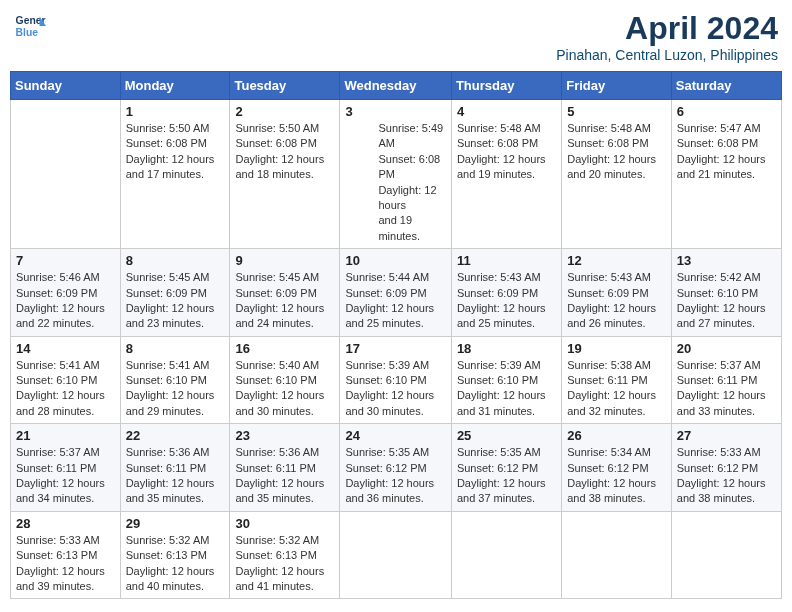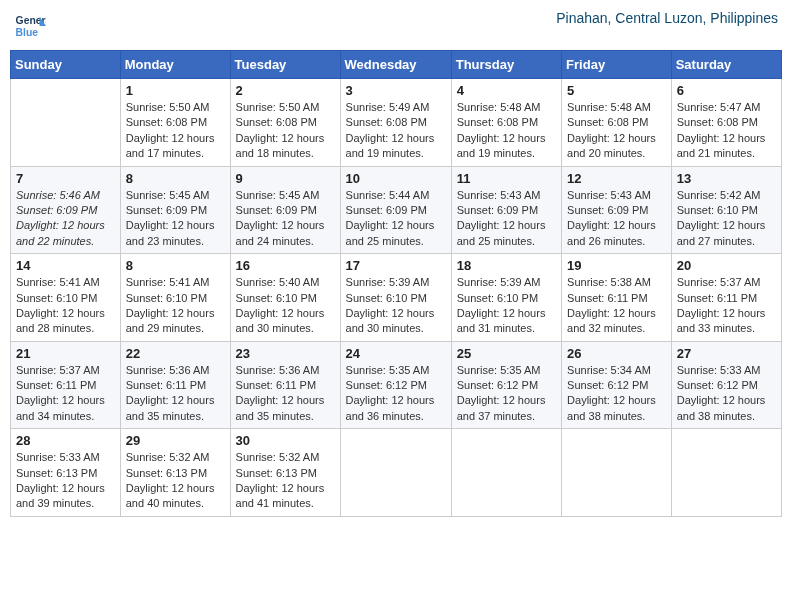--- a/index.html
+++ b/index.html
@@ -86,20 +86,21 @@
 
 <div class="header">
   <div class="logo">
     <svg class="logo-icon" viewBox="0 0 40 40">
       <text x="2" y="18" font-size="13" font-weight="bold" fill="#1a3a5c">General</text>
       <text x="2" y="32" font-size="13" font-weight="bold" fill="#4a90d9">Blue</text>
       <polygon points="32,8 40,20 32,20" fill="#4a90d9"></polygon>
     </svg>
   </div>
   <div class="title-area">
+    <div class="month-title">April 2024</div>
     <div class="subtitle">Pinahan, Central Luzon, Philippines</div>
   </div>
 </div>
 
 <table class="calendar">
   <thead>
     <tr>
     <th>Sunday</th>
         <th>Monday</th>
         <th>Tuesday</th>
@@ -121,21 +122,21 @@
         </td>
         <td>
           <span class="day-number">2</span>
           <div class="day-info" style="white-space: pre-line;">Sunrise: 5:50 AM
 Sunset: 6:08 PM
 Daylight: 12 hours
 and 18 minutes.</div>
         </td>
         <td>
           <span class="day-number">3</span>
-          <div class="day-info" style="white-space: pre-line;">Sunrise: 5:49 AM
+          <div class="day-info" style="white-space: pre-line; margin-left: 33px;">Sunrise: 5:49 AM
 Sunset: 6:08 PM
 Daylight: 12 hours
 and 19 minutes.</div>
         </td>
         <td>
           <span class="day-number">4</span>
           <div class="day-info" style="white-space: pre-line;">Sunrise: 5:48 AM
 Sunset: 6:08 PM
 Daylight: 12 hours
 and 19 minutes.</div>
@@ -151,21 +152,21 @@
           <span class="day-number">6</span>
           <div class="day-info" style="white-space: pre-line;">Sunrise: 5:47 AM
 Sunset: 6:08 PM
 Daylight: 12 hours
 and 21 minutes.</div>
         </td>
       </tr>
       <tr>
         <td>
           <span class="day-number">7</span>
-          <div class="day-info" style="white-space: pre-line; font-style: italic;">Sunrise: 5:46 AM
+          <div class="day-info" style="white-space: pre-line;">Sunrise: 5:46 AM
 Sunset: 6:09 PM
 Daylight: 12 hours
 and 22 minutes.</div>
         </td>
         <td>
           <span class="day-number">8</span>
           <div class="day-info" style="white-space: pre-line;">Sunrise: 5:45 AM
 Sunset: 6:09 PM
 Daylight: 12 hours
 and 23 minutes.</div>

